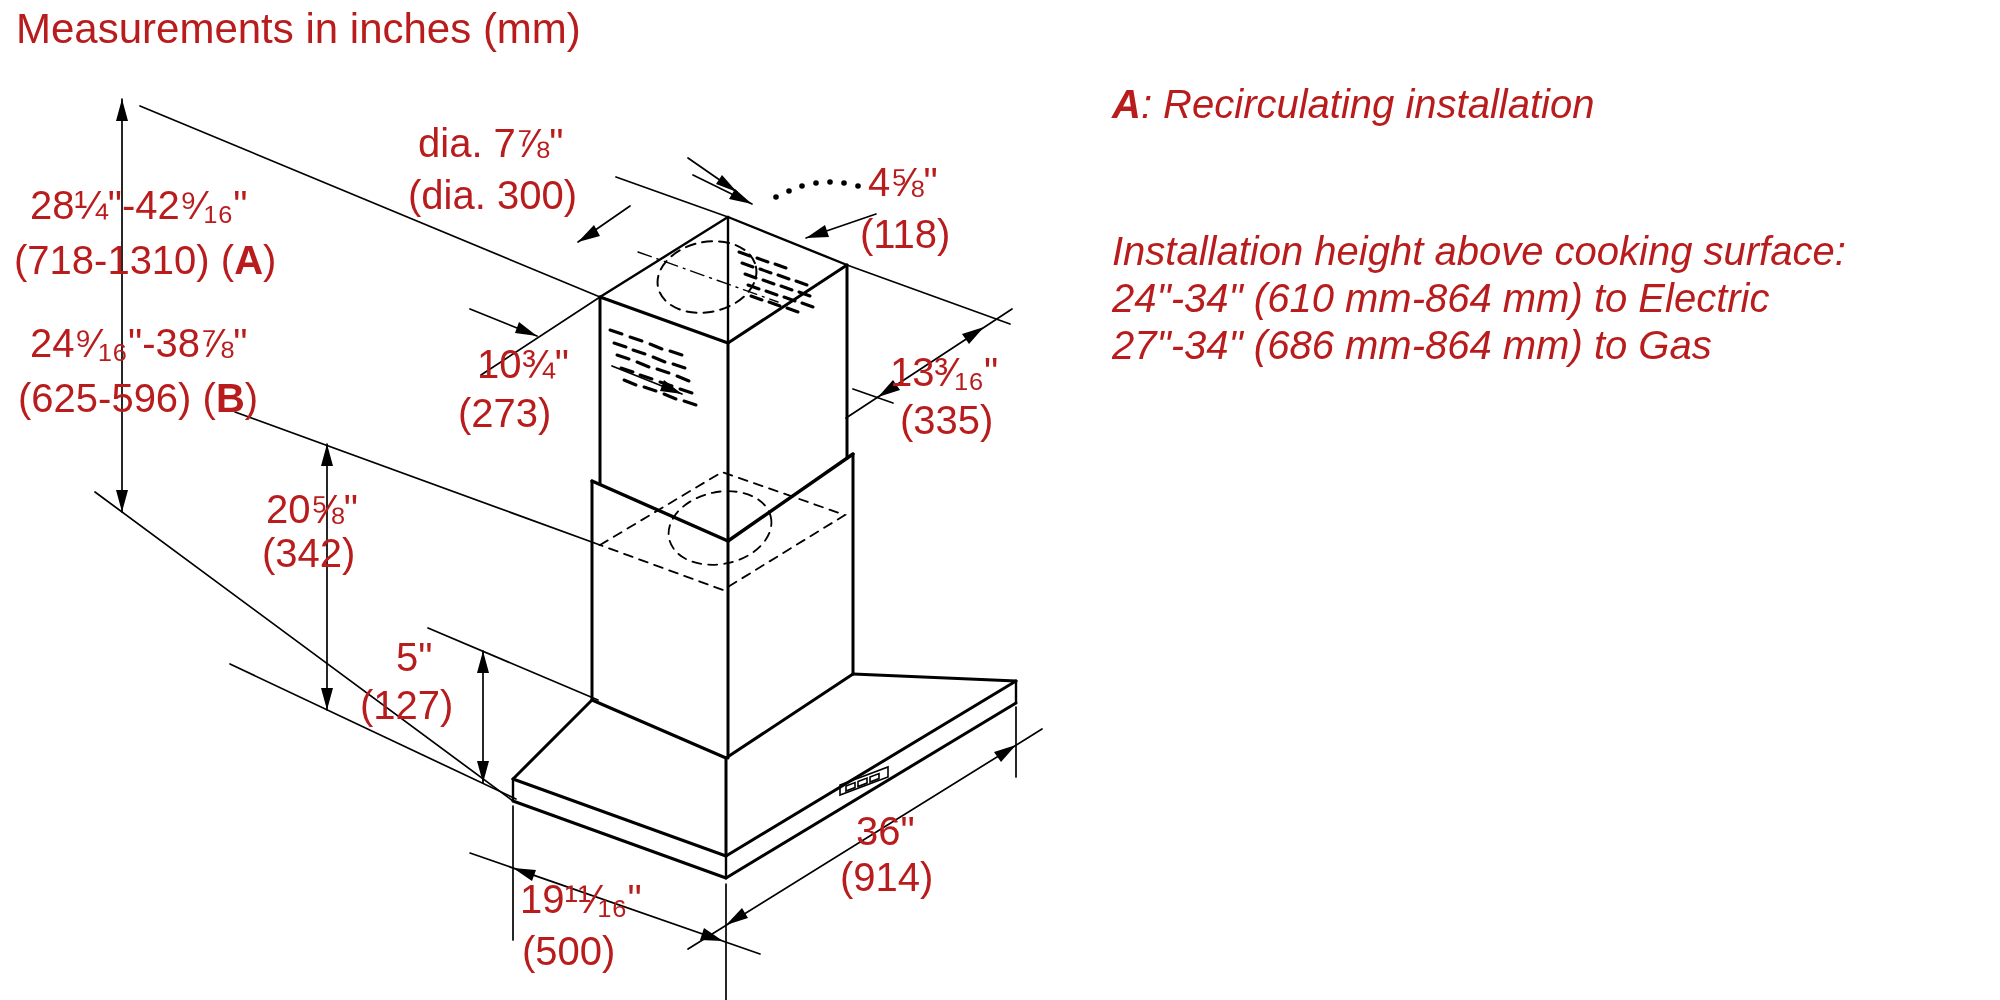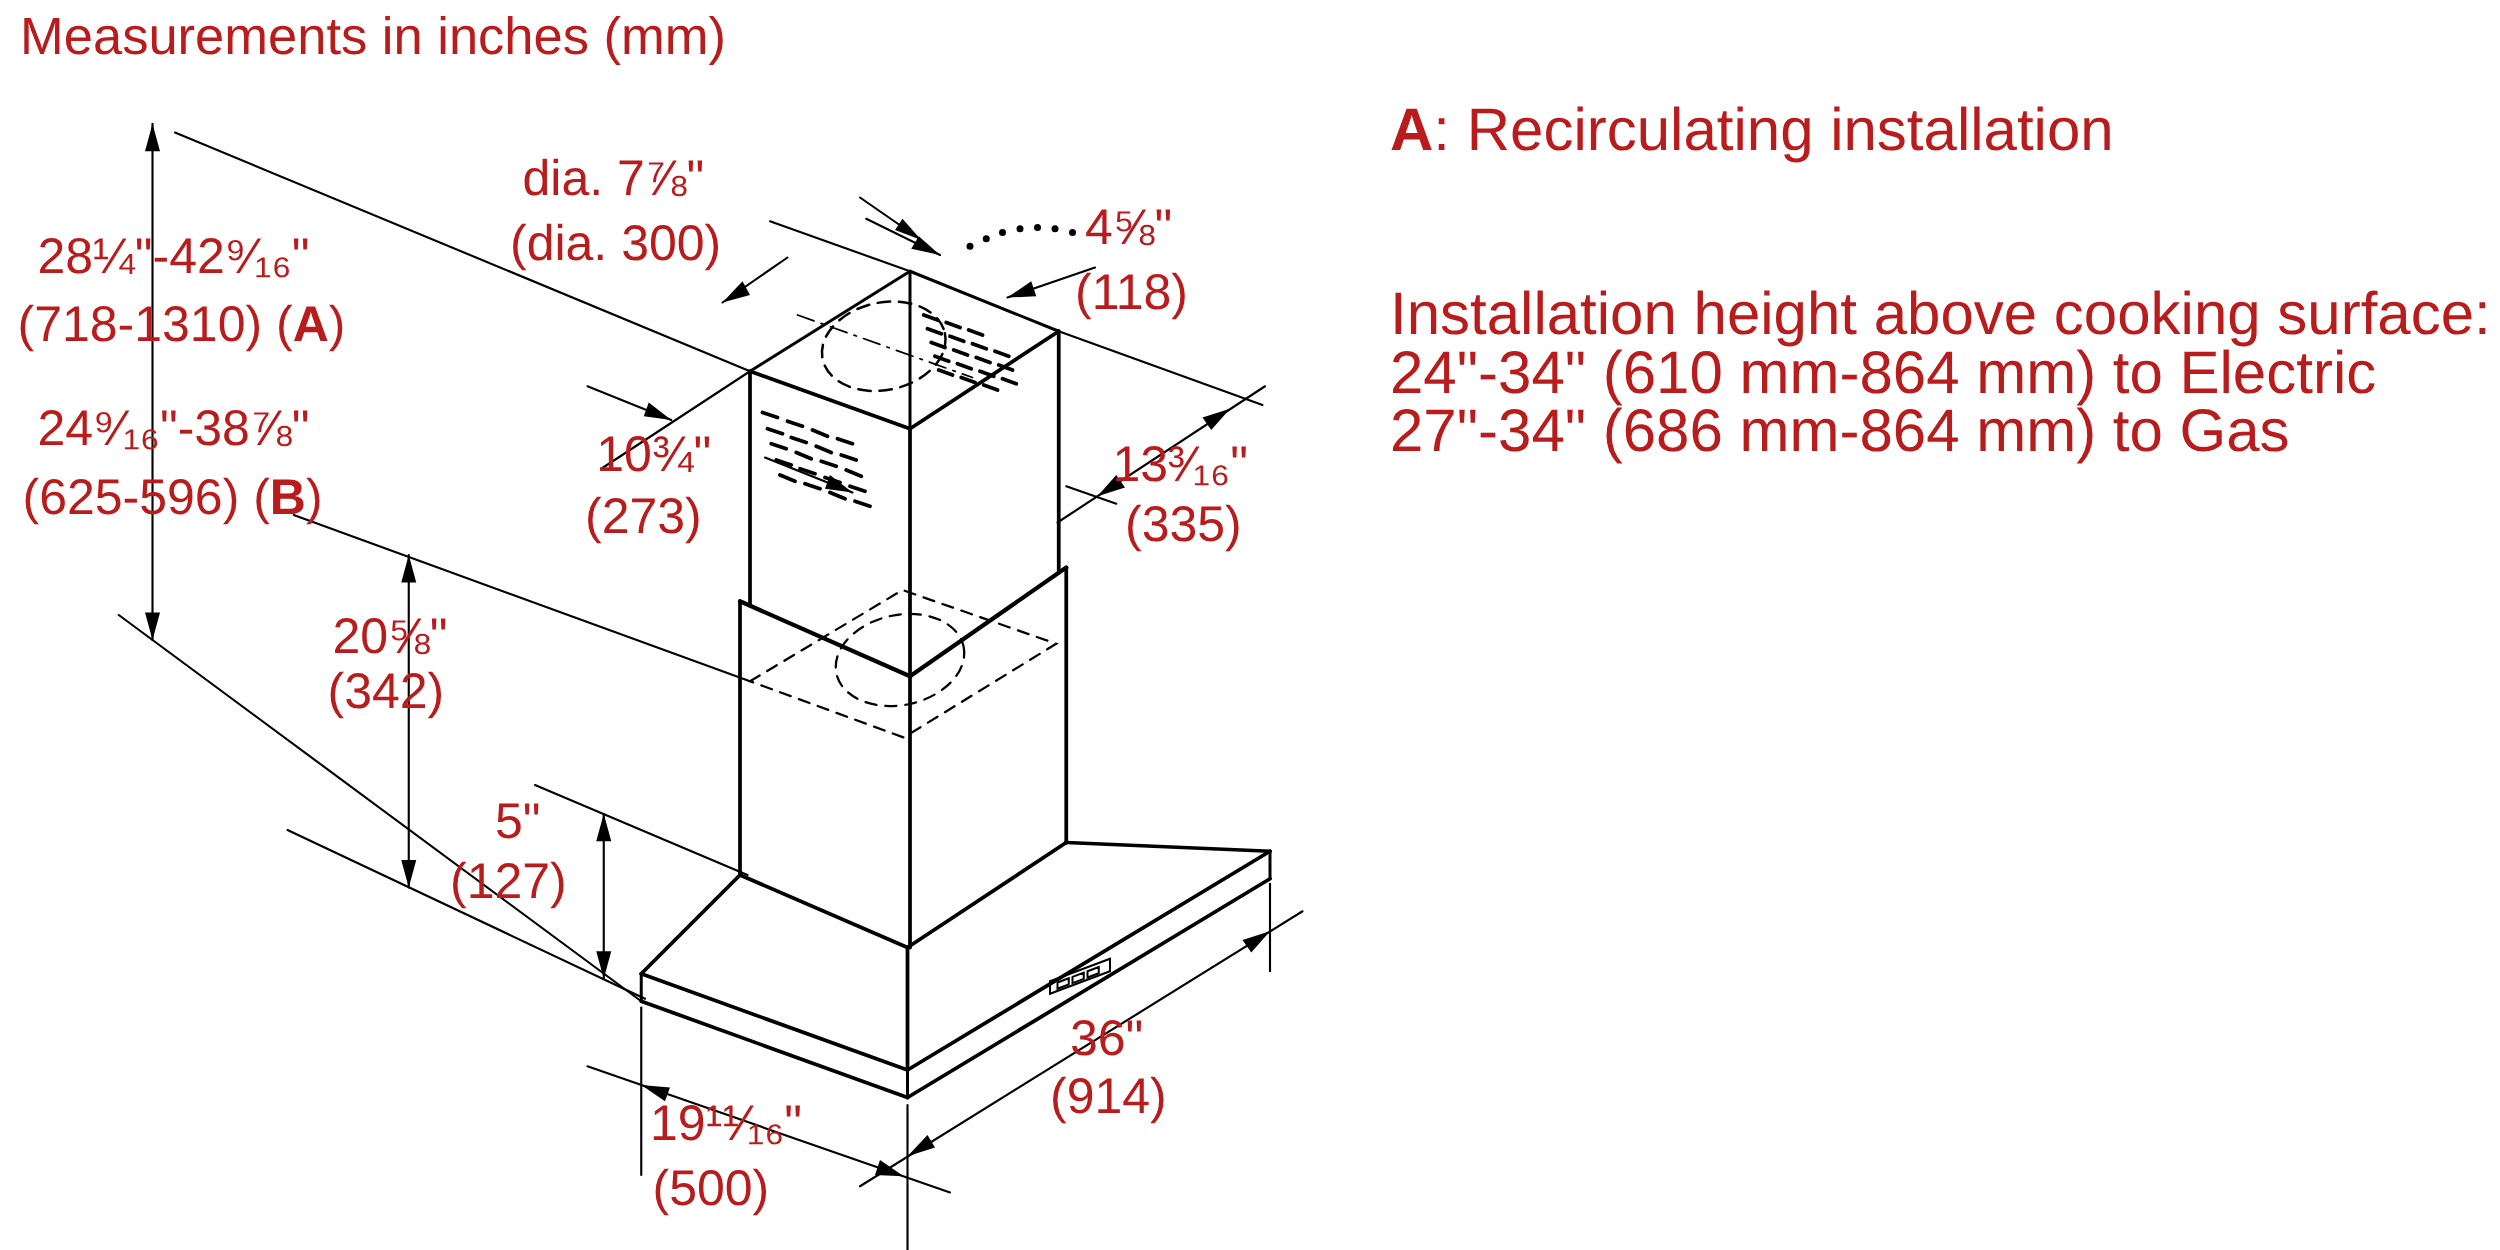--- a/index.html
+++ b/index.html
@@ -2,21 +2,21 @@
 <html><head>
 <meta charset="utf-8">
 <style>
   html,body{margin:0;padding:0;background:#fff;}
   .page{position:relative;width:2000px;height:1000px;background:#fff;overflow:hidden;
         font-family:"Liberation Sans","DejaVu Sans",sans-serif;color:#b91c1c;}
   svg{position:absolute;left:0;top:0;}
   .lab{position:absolute;white-space:nowrap;font-size:40px;line-height:1.08;}
   .title{font-size:42px;}
   .b{font-weight:700;}
-  .block div{line-height:47px;font-size:48px;}
+  .block div{line-height:47px;font-size:40px;font-style:italic;}
 </style>
 </head>
 <body>
 
 <div class="page">
 
   <svg width="2000" height="1000" viewBox="0 0 2000 1000">
     <g stroke="#000" fill="none" stroke-linecap="round">
 
       <g stroke-width="1.7">
@@ -149,21 +149,21 @@
   <div class="lab" style="left:30px;top:322px">24⁹⁄₁₆"-38⅞"</div>
   <div class="lab" style="left:18px;top:377px"><span>(625-596) (</span><span class="b">B</span><span>)</span></div>
 
   <div class="lab" style="left:418px;top:122px">dia. 7⅞"</div>
   <div class="lab" style="left:408px;top:174px">(dia. 300)</div>
 
   <div class="lab" style="left:868px;top:161px">4⅝"</div>
   <div class="lab" style="left:860px;top:213px">(118)</div>
 
   <div class="lab" style="left:477px;top:343px">10¾"</div>
-  <div class="lab" style="left:468px;top:392px">(273)</div>
+  <div class="lab" style="left:458px;top:392px">(273)</div>
 
   <div class="lab" style="left:890px;top:351px">13³⁄₁₆"</div>
   <div class="lab" style="left:900px;top:399px">(335)</div>
 
   <div class="lab" style="left:266px;top:488px">20⅝"</div>
   <div class="lab" style="left:262px;top:532px">(342)</div>
 
   <div class="lab" style="left:396px;top:636px">5"</div>
   <div class="lab" style="left:360px;top:684px">(127)</div>
 

